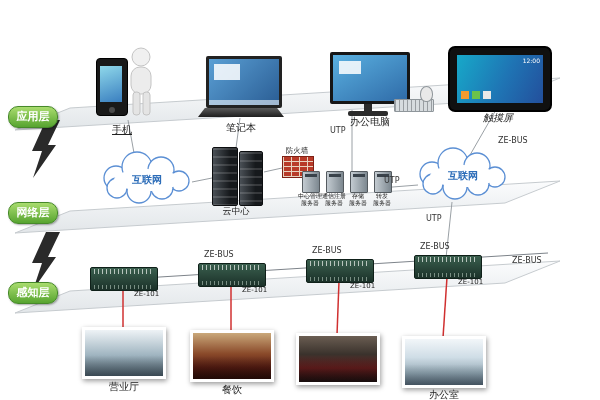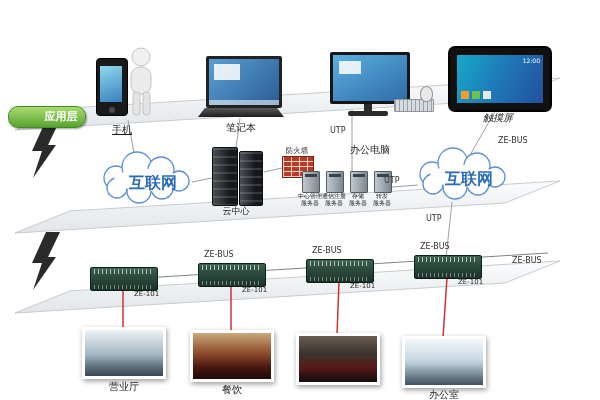--- a/index.html
+++ b/index.html
@@ -7,22 +7,22 @@
           font-family:"DejaVu Sans",sans-serif;}
   .abs{position:absolute;}
   .txt{position:absolute;color:#222;text-align:center;line-height:1.15;}
   .dev-label{font-size:10px;}
   .lnk{position:absolute;font-size:8px;color:#333;white-space:nowrap;}
   .model{position:absolute;font-size:7px;color:#222;white-space:nowrap;}
   .tag{position:absolute;width:48px;height:20px;border-radius:10px;
        background:linear-gradient(#a9dc6e,#57a430);border:1px solid #46892a;
        color:#fff;font-size:11px;font-weight:bold;text-align:center;line-height:20px;
        box-shadow:1px 1px 2px rgba(0,0,0,.35);}
-  .cloud-text{position:absolute;width:60px;text-align:right;color:#2b6cb8;
-              font-size:16px;font-weight:bold;}
+  .cloud-text{position:absolute;width:60px;text-align:center;color:#2b6cb8;
+              font-size:10px;font-weight:bold;}
   
   .phone{position:absolute;left:96px;top:58px;width:30px;height:56px;background:#191919;
          border-radius:4px;border:1px solid #000;}
   .phone .scr{position:absolute;left:3px;top:7px;width:22px;height:36px;
          background:linear-gradient(160deg,#8fd8ea,#3a7fc0);}
   .phone .btn{position:absolute;left:12px;bottom:2px;width:6px;height:6px;border-radius:50%;
          background:#4a4a4a;}
   
   .lt-scr{position:absolute;left:206px;top:56px;width:70px;height:46px;border:3px solid #222;
           border-radius:2px;background:linear-gradient(135deg,#5a9fd4,#2a5d94);}
@@ -138,21 +138,23 @@
       <circle cx="161" cy="170" r="13"></circle>
         <circle cx="179" cy="181" r="10"></circle>
       <circle cx="162" cy="188" r="11"></circle>
         <circle cx="139" cy="191" r="12"></circle>
       <circle cx="117" cy="188" r="10"></circle>
       <ellipse cx="147" cy="180" rx="33" ry="11" stroke="none"></ellipse>
     </g>
     <use href="#cloudL" transform="translate(316,-4)"></use>
   </svg>
 
-  <div class="tag" style="left:8px;top:106px;padding-left:28px;">应用层</div>
+  <div class="tag" style="left:8px;top:106px;">应用层</div>
+  <div class="tag" style="left:8px;top:202px;">网络层</div>
+  <div class="tag" style="left:8px;top:282px;">感知层</div>
 
   <div class="phone">
     <div class="scr"></div>
     <div class="btn"></div>
   </div>
   <svg class="abs" style="left:126px;top:46px;" width="40" height="72" viewBox="0 0 40 72">
     <circle cx="15" cy="11" r="9" fill="#f0f0f0" stroke="#c4c4c4"></circle>
     <rect x="5" y="21" width="20" height="27" rx="9" fill="#ececec" stroke="#c4c4c4"></rect>
     <rect x="7" y="46" width="7" height="23" rx="3" fill="#e4e4e4" stroke="#c4c4c4"></rect>
     <rect x="17" y="46" width="7" height="23" rx="3" fill="#e4e4e4" stroke="#c4c4c4"></rect>
@@ -166,21 +168,21 @@
   <div class="lt-base"></div>
   <div class="txt dev-label" style="left:201px;top:122px;width:80px;">笔记本</div>
 
   <div class="mon">
     <div class="win"></div>
   </div>
   <div class="mon-neck"></div>
   <div class="mon-base"></div>
   <div class="kbd"></div>
   <div class="mouse"></div>
-  <div class="txt dev-label" style="left:328px;top:116px;width:84px;margin-top:28px;">办公电脑</div>
+  <div class="txt dev-label" style="left:328px;top:116px;width:84px;">办公电脑</div>
 
   <div class="tab">
     <div class="scr">
       <div class="time">12:00</div>
       <div class="tile1"></div>
       <div class="tile2"></div>
       <div class="tile3"></div>
     </div>
   </div>
   <div class="txt dev-label" style="left:458px;top:112px;width:80px;font-style:italic;">触摸屏</div>

